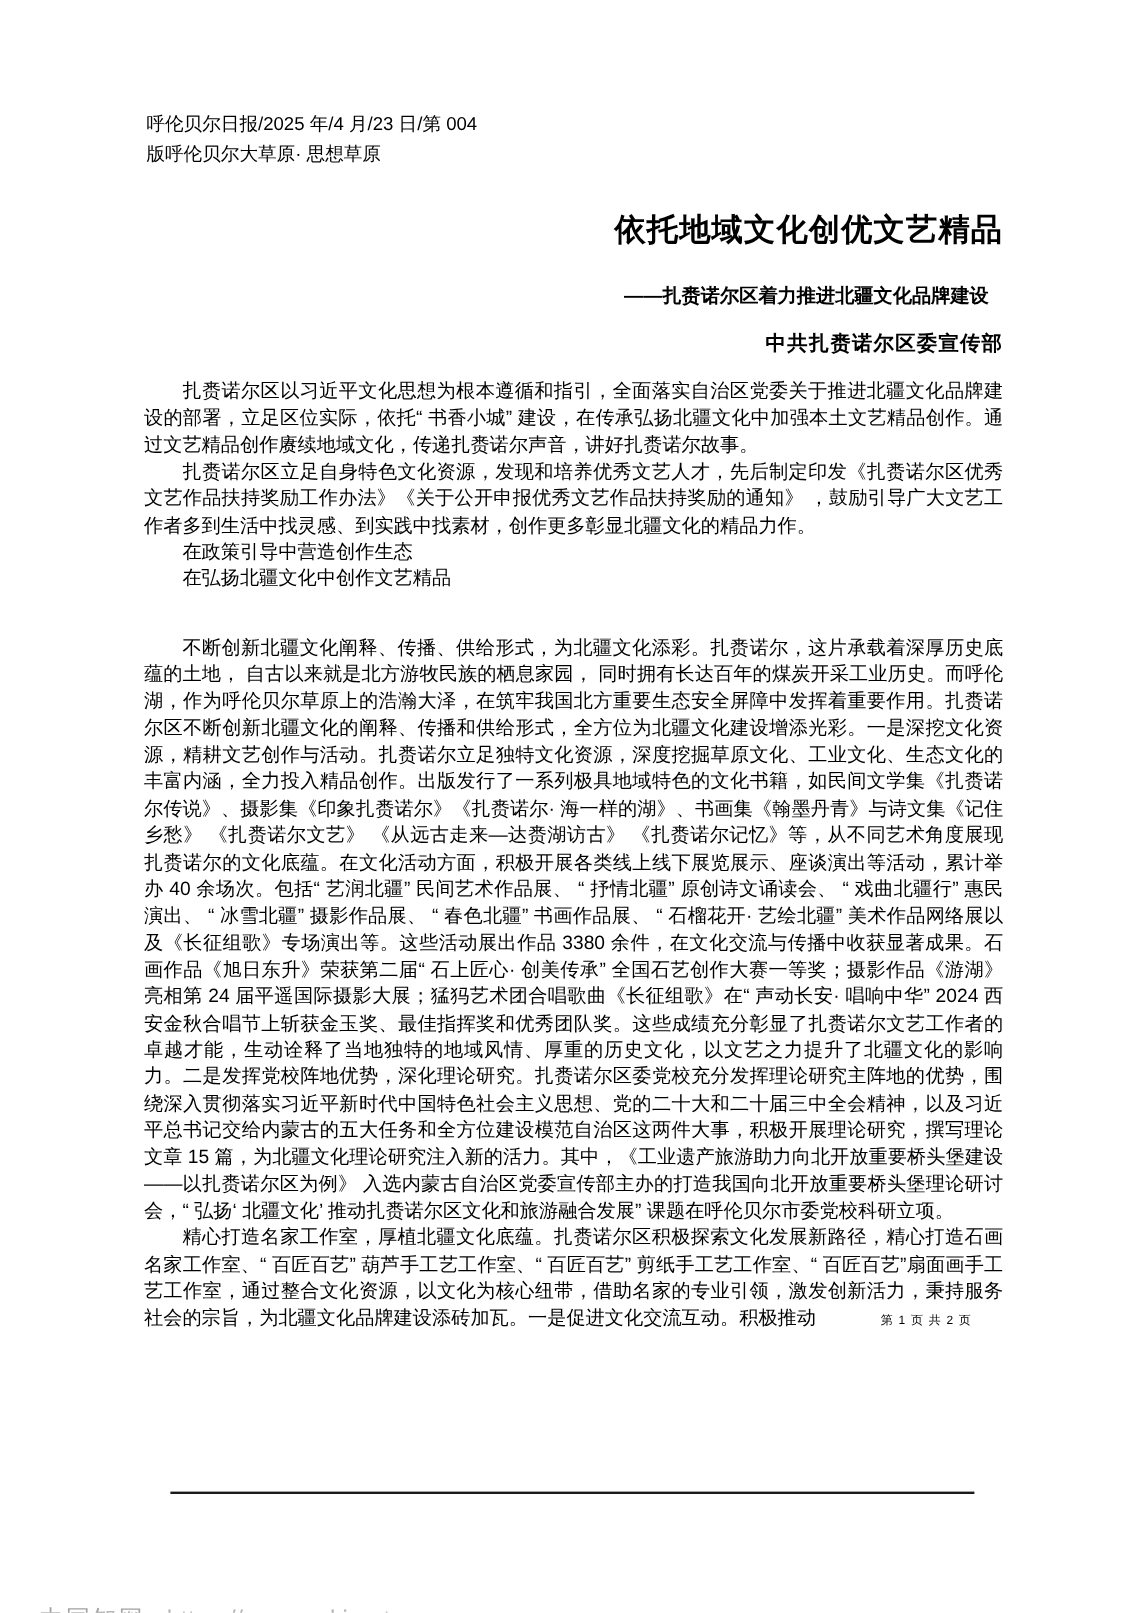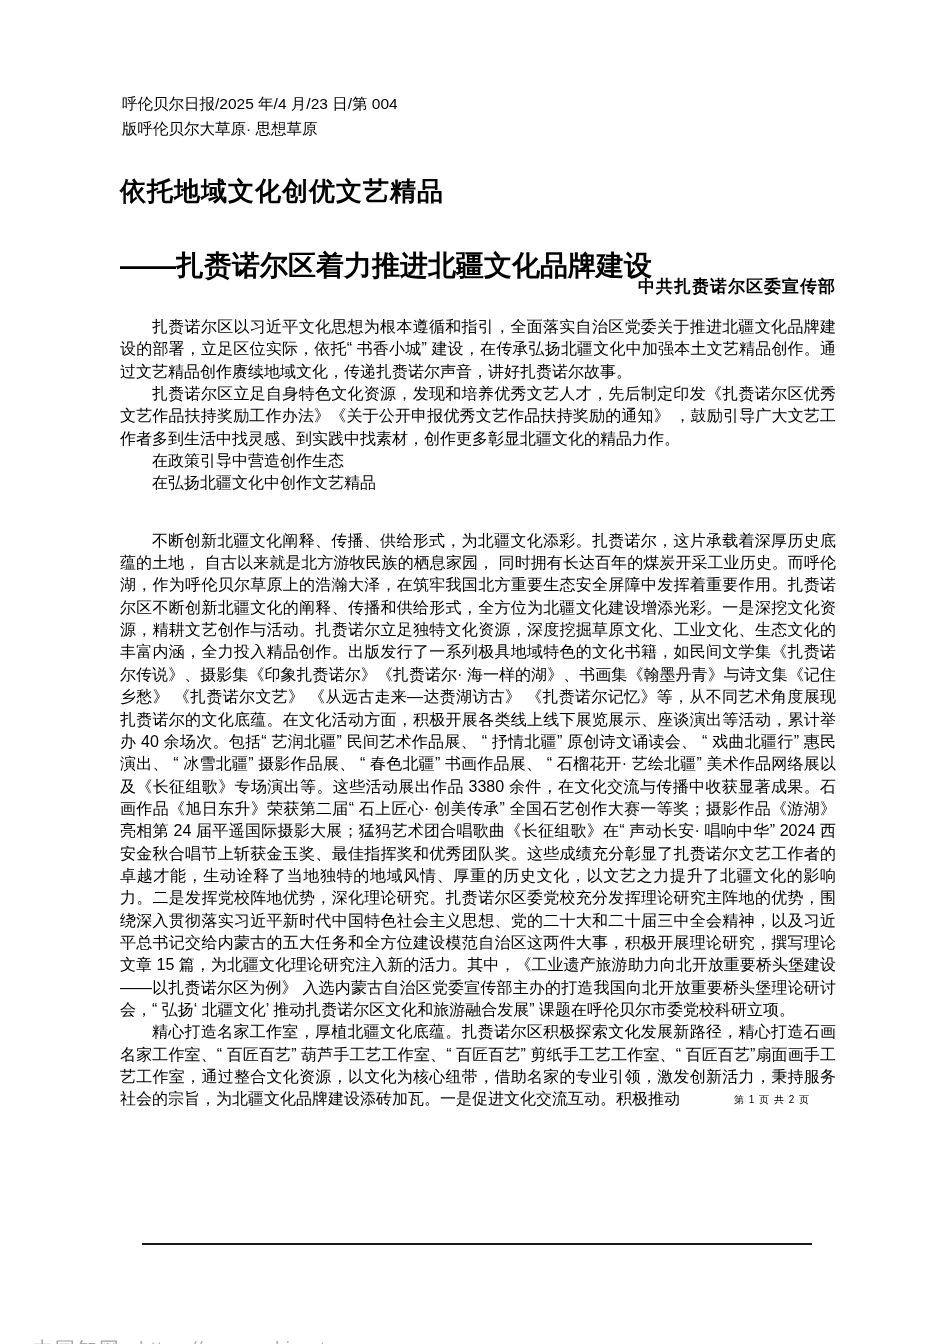--- a/index.html
+++ b/index.html
@@ -20,25 +20,25 @@
     text-shadow: 0.6px 0 0 currentColor;
   }
 
   .source {
     position: absolute; left: 122px; top: 92px;
     font-size: 15.5px; line-height: 24.5px;
   }
 
   .title {
     position: absolute; left: 120px; top: 157px; width: 716px;
-    text-align: left; font-size: 26px; font-weight: bold; letter-spacing: 1px;
+    text-align: right; font-size: 26px; font-weight: bold; letter-spacing: 1px;
   }
   .subtitle {
-    position: absolute; left: 120px; top: 224px; width: 716px;
-    text-align: left; font-size: 28px; font-weight: bold;
+    position: absolute; left: 108px; top: 224px; width: 716px;
+    text-align: right; font-size: 16px; font-weight: bold;
   }
   .author {
     position: absolute; left: 120px; top: 275px; width: 716px;
     text-align: right; font-size: 17px; font-weight: 600; letter-spacing: 1px;
   }
 
   .body-text {
     position: absolute; left: 120px; top: 316px; width: 716px;
     font-size: 16px; line-height: 22.35px;
     text-align: justify; text-justify: inter-ideograph;

